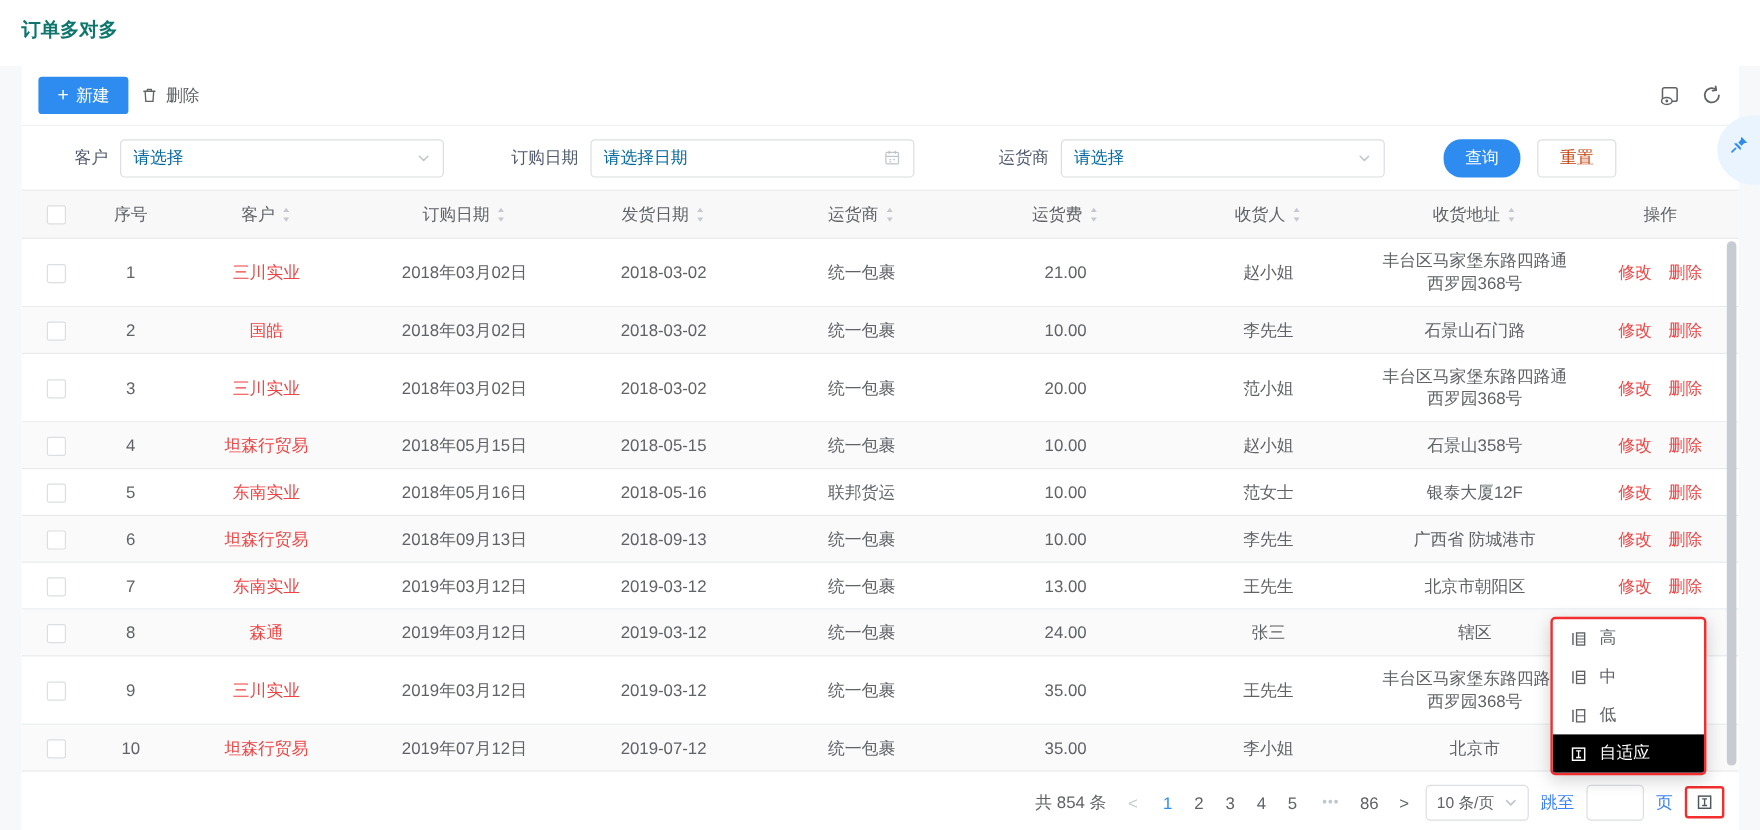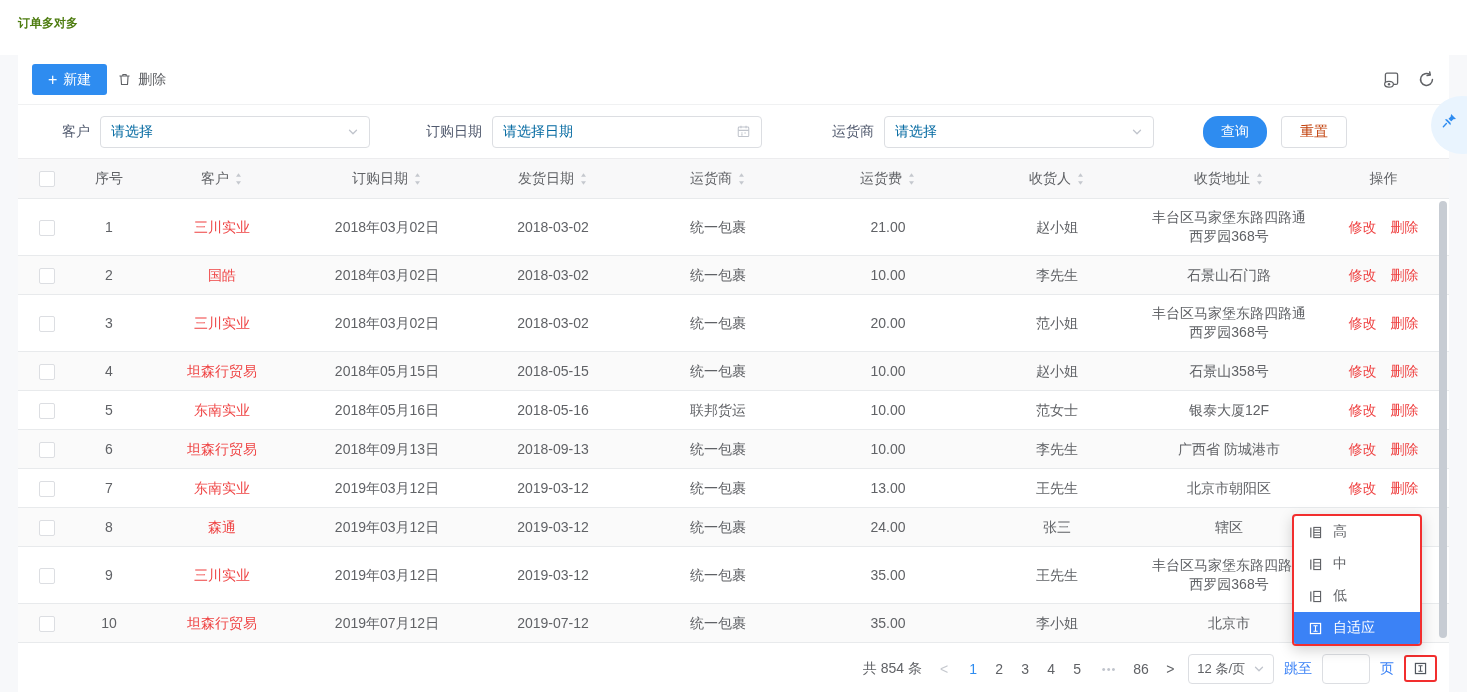--- a/index.html
+++ b/index.html
@@ -1,21 +1,21 @@
 <!DOCTYPE html>
 <html><head>
 <meta charset="utf-8">
 <style>
   * { margin:0; padding:0; box-sizing:border-box; }
   html,body { width:1467px; height:692px; overflow:hidden; }
   body { font-family:"Liberation Sans","DejaVu Sans",sans-serif; background:#f7f8fa; color:#606266; font-size:14px; }
   .page { position:relative; width:1467px; height:692px; overflow:hidden; }
 
   .page-header { position:absolute; top:0; left:0; right:0; height:55px; background:#fff; padding:15px 18px; }
-  .page-header h1 { font-size:12px; font-weight:bold; color:#4d7c0f; }
+  .page-header h1 { font-size:16px; font-weight:bold; color:#0f766e; }
 
   .card { position:absolute; left:18px; right:18px; top:55px; bottom:0; background:#fff; display:flex; flex-direction:column; }
 
   
   .toolbar { height:50px; flex:none; display:flex; align-items:center; padding:0 14px; border-bottom:1px solid #f0f1f2; }
   .btn { display:inline-flex; align-items:center; gap:6px; border:none; cursor:pointer; font-size:14px; border-radius:3px; background:none; font-family:inherit; }
   .btn.primary { background:#2e8cf0; color:#fff; height:31px; padding:0 16px; }
   .btn.primary .plus { font-size:16px; line-height:1; }
   .btn.text-btn { color:#606266; height:31px; padding:0 10px; }
   .toolbar-right { margin-left:auto; display:flex; align-items:center; gap:18px; color:#606266; }
@@ -67,21 +67,21 @@
   .size-select { height:30px; border:1px solid #dcdee2; border-radius:4px; display:flex; align-items:center; gap:8px; padding:0 8px; color:#606266; font-size:13px; cursor:pointer; }
   .size-select .icon { color:#c0c4cc; }
   .jump-label,.page-unit { color:#3b82f6; font-size:14px; }
   .jump-input { width:48px; height:30px; border:1px solid #dcdee2; border-radius:4px; padding:0 6px; font-size:13px; color:#606266; outline:none; }
   .red-box { border:2px solid #f22e2e; border-radius:3px; padding:4px 7px; display:flex; align-items:center; cursor:pointer; color:#50565e; }
 
   
   .density-menu { position:absolute; right:27px; bottom:46px; width:130px; background:#fff; border:2px solid #f22e2e; border-radius:4px; box-shadow:0 4px 14px rgba(0,0,0,.18); z-index:10; overflow:hidden; }
   .menu-item { height:32px; display:flex; align-items:center; gap:10px; padding:0 14px; color:#606266; cursor:pointer; }
   .menu-item .icon { color:#606266; }
-  .menu-item.selected { background:#3b82f6; color:#fff;padding-left:14px; }
+  .menu-item.selected { background:#000000; color:#fff;padding-left:14px; }
   .menu-item.selected .icon { color:#fff; }
 </style>
 </head>
 <body>
 
 <div class="page">
 
   <div class="page-header">
     <h1>订单多对多</h1>
   </div>
@@ -398,21 +398,21 @@
           <span class="pg-num current">1</span>
           <span class="pg-num">2</span>
           <span class="pg-num">3</span>
           <span class="pg-num">4</span>
           <span class="pg-num">5</span>
         </div>
       <span class="pg-ellipsis">•••</span>
       <span class="pg-num">86</span>
       <span class="pg-btn">&gt;</span>
       <div class="size-select">
-        <span>12 条/页</span>
+        <span>10 条/页</span>
         <span class="icon">
             <svg viewBox="0 0 12 12" width="12" height="12">
               <path d="M2.5 4.2L6 7.7l3.5-3.5" fill="none" stroke="currentColor" stroke-width="1.3" stroke-linecap="round" stroke-linejoin="round"></path>
             </svg>
           </span>
       </div>
       <span class="jump-label">跳至</span>
       <input class="jump-input" value="" style="">
       <span class="page-unit">页</span>
       <div class="red-box">

